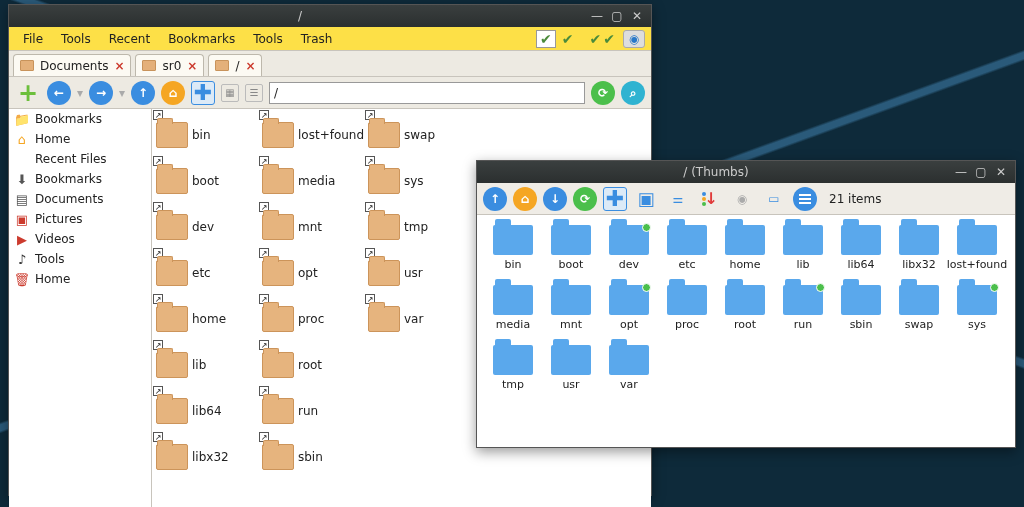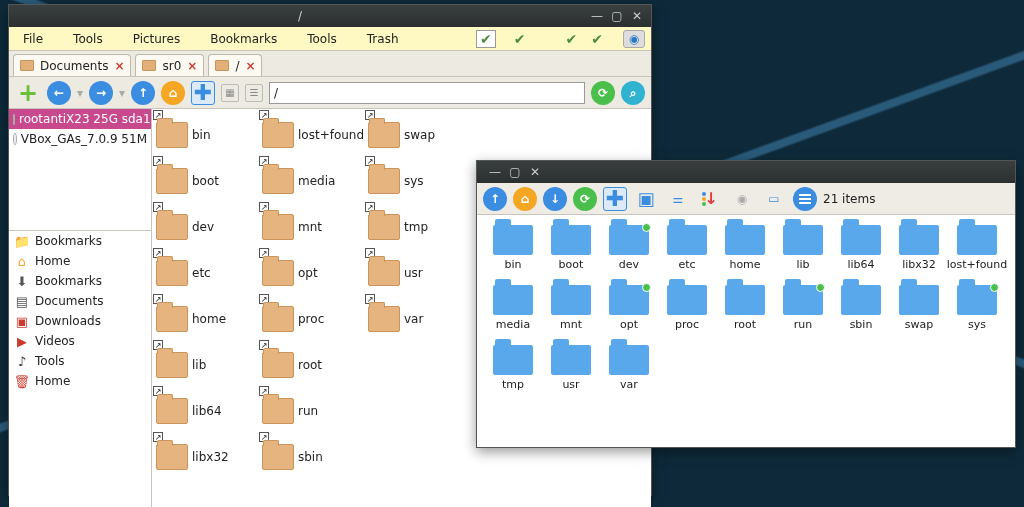--- a/index.html
+++ b/index.html
@@ -6,21 +6,21 @@
 body{background:#0e2a3a;width:1024px;height:507px;overflow:hidden;position:relative}
 
 body::before{content:"";position:absolute;inset:0;background:
  linear-gradient(160deg,transparent 48%,#2a5a7a 48.3%,#2a5a7a 49%,transparent 49.3%),
  linear-gradient(20deg,transparent 58%,#2a5a7a 58.3%,#2a5a7a 59%,transparent 59.3%);
  pointer-events:none}
 .win{position:absolute;background:#f2f2f2;border:1px solid #555;box-shadow:0 4px 12px rgba(0,0,0,.4)}
 .titlebar{height:22px;background:linear-gradient(#3a3f3f,#2b2f2f);display:flex;align-items:center;color:#ddd;padding:0 6px}
 .titlebar .title{flex:1;text-align:center;color:#ccc;font-size:12px}
 .titlebar .tbtn{width:16px;height:14px;margin-left:4px;display:flex;align-items:center;justify-content:center;color:#ccc;cursor:default}
-.menubar{height:24px;background:#fef9c3;border-bottom:1px solid #c8c4bc;display:flex;align-items:center;padding:0 6px;gap:14px}
+.menubar{height:24px;background:#fde047;border-bottom:1px solid #c8c4bc;display:flex;align-items:center;padding:0 6px;gap:2px}
 .menubar .mi{padding:3px 8px;cursor:default}
 .menubar .spacer{flex:1}
 .menubar .chkbox{width:20px;height:18px;border:1px solid #999;background:#fff;display:flex;align-items:center;justify-content:center;margin-right:4px}
 .check{color:#4b8b3b;font-size:14px}
 .corner-icon{width:22px;height:18px;border:1px solid #aaa;background:#ddd;border-radius:3px;display:flex;align-items:center;justify-content:center;margin-left:6px;color:#2878c8}
 .tabbar{height:26px;background:#edeae2;border-bottom:1px solid #c8c4bc;display:flex;align-items:flex-end;padding:0 4px;gap:4px}
 .tab{height:22px;background:#fcfaf3;border:1px solid #bdb8ac;border-bottom:none;border-radius:4px 4px 0 0;display:flex;align-items:center;padding:0 6px;gap:6px}
 .tab .fico{width:14px;height:11px;background:#e4b07a;border:1px solid #c8935b;border-radius:1px}
 .tab .x{color:#cc3b2e;font-weight:bold;cursor:default}
 .toolbar{height:32px;background:#edeae2;border-bottom:1px solid #c8c4bc;display:flex;align-items:center;padding:0 6px;gap:6px}
@@ -70,21 +70,21 @@
 <div class="win" style="left:8px;top:4px;width:644px;height:492px">
   <div class="titlebar">
     <span class="title">/</span>
     <span class="tbtn">—</span>
     <span class="tbtn">▢</span>
     <span class="tbtn">✕</span>
   </div>
   <div class="menubar">
     <span class="mi">File</span>
     <span class="mi">Tools</span>
-    <span class="mi">Pictures</span>
+    <span class="mi">Recent</span>
     <span class="mi">Bookmarks</span>
     <span class="mi">Tools</span>
     <span class="mi">Trash</span>
     <span class="spacer"></span>
     <span class="chkbox">
         <span class="check">✔</span>
       </span>
     <span class="check">✔</span>
     <span style="width:12px"></span>
     <span class="check">✔</span>
@@ -122,50 +122,44 @@
     <span class="pathbox">
         <span>/</span>
       </span>
     <span class="circ green">⟳</span>
     <span class="circ cyan">
         <span style="color:#fff">⌕</span>
       </span>
   </div>
   <div class="body1">
     <div class="leftcol">
-      <div class="devices">
-        <div class="devrow sel">
-            <span class="hdd"></span>
-            <span>rootantiX23 25G sda1</span>
-          </div>
-        <div class="devrow">
-            <span class="disc"></span>
-            <span>VBox_GAs_7.0.9 51M</span>
-          </div>
-      </div>
       <div class="places" id="places">
           <div class="prow">
             <span class="pico" style="color:#e4b07a">📁</span>
             <span>Bookmarks</span>
           </div>
           <div class="prow">
             <span class="pico" style="color:#f5a623">⌂</span>
             <span>Home</span>
           </div>
           <div class="prow">
+            <span class="pico" style="color:#888"></span>
+            <span>Recent Files</span>
+          </div>
+          <div class="prow">
             <span class="pico" style="color:#555">⬇</span>
             <span>Bookmarks</span>
           </div>
           <div class="prow">
             <span class="pico" style="color:#555">▤</span>
             <span>Documents</span>
           </div>
           <div class="prow">
             <span class="pico" style="color:#cc3b2e">▣</span>
-            <span>Downloads</span>
+            <span>Pictures</span>
           </div>
           <div class="prow">
             <span class="pico" style="color:#cc3b2e">▶</span>
             <span>Videos</span>
           </div>
           <div class="prow">
             <span class="pico" style="color:#333">♪</span>
             <span>Tools</span>
           </div>
           <div class="prow">
@@ -285,20 +279,21 @@
           </div>
           <div class="fitem"></div>
         </div>
     </div>
   </div>
 
 </div>
 
 <div class="win" style="left:476px;top:160px;width:540px;height:288px">
   <div class="titlebar">
+    <span class="title">/ (Thumbs)</span>
     <span class="tbtn">—</span>
     <span class="tbtn">▢</span>
     <span class="tbtn">✕</span>
   </div>
   <div class="tb2">
     <span class="circ blue">↑</span>
     <span class="circ orange">⌂</span>
     <span class="circ blue">↓</span>
     <span class="circ green">⟳</span>
     <span class="plusb">✚</span>
@@ -312,21 +307,21 @@
         </span>
         <span class="redarrow">↓</span>
       </span>
     <span class="ibtn" style="color:#aaa">◉</span>
     <span class="ibtn" style="color:#3a8de0">▭</span>
     <span class="hamb">
         <div></div>
         <div></div>
         <div></div>
       </span>
-    <span style="">21 items</span>
+    <span style="margin-left:6px">21 items</span>
   </div>
   <div class="filepane2">
     <div class="fgrid2" id="fgrid2">
         <div class="fi2">
           <span class="folder-blue"></span>
           <span class="ilabel">bin</span>
         </div>
         <div class="fi2">
           <span class="folder-blue"></span>
           <span class="ilabel">boot</span>

